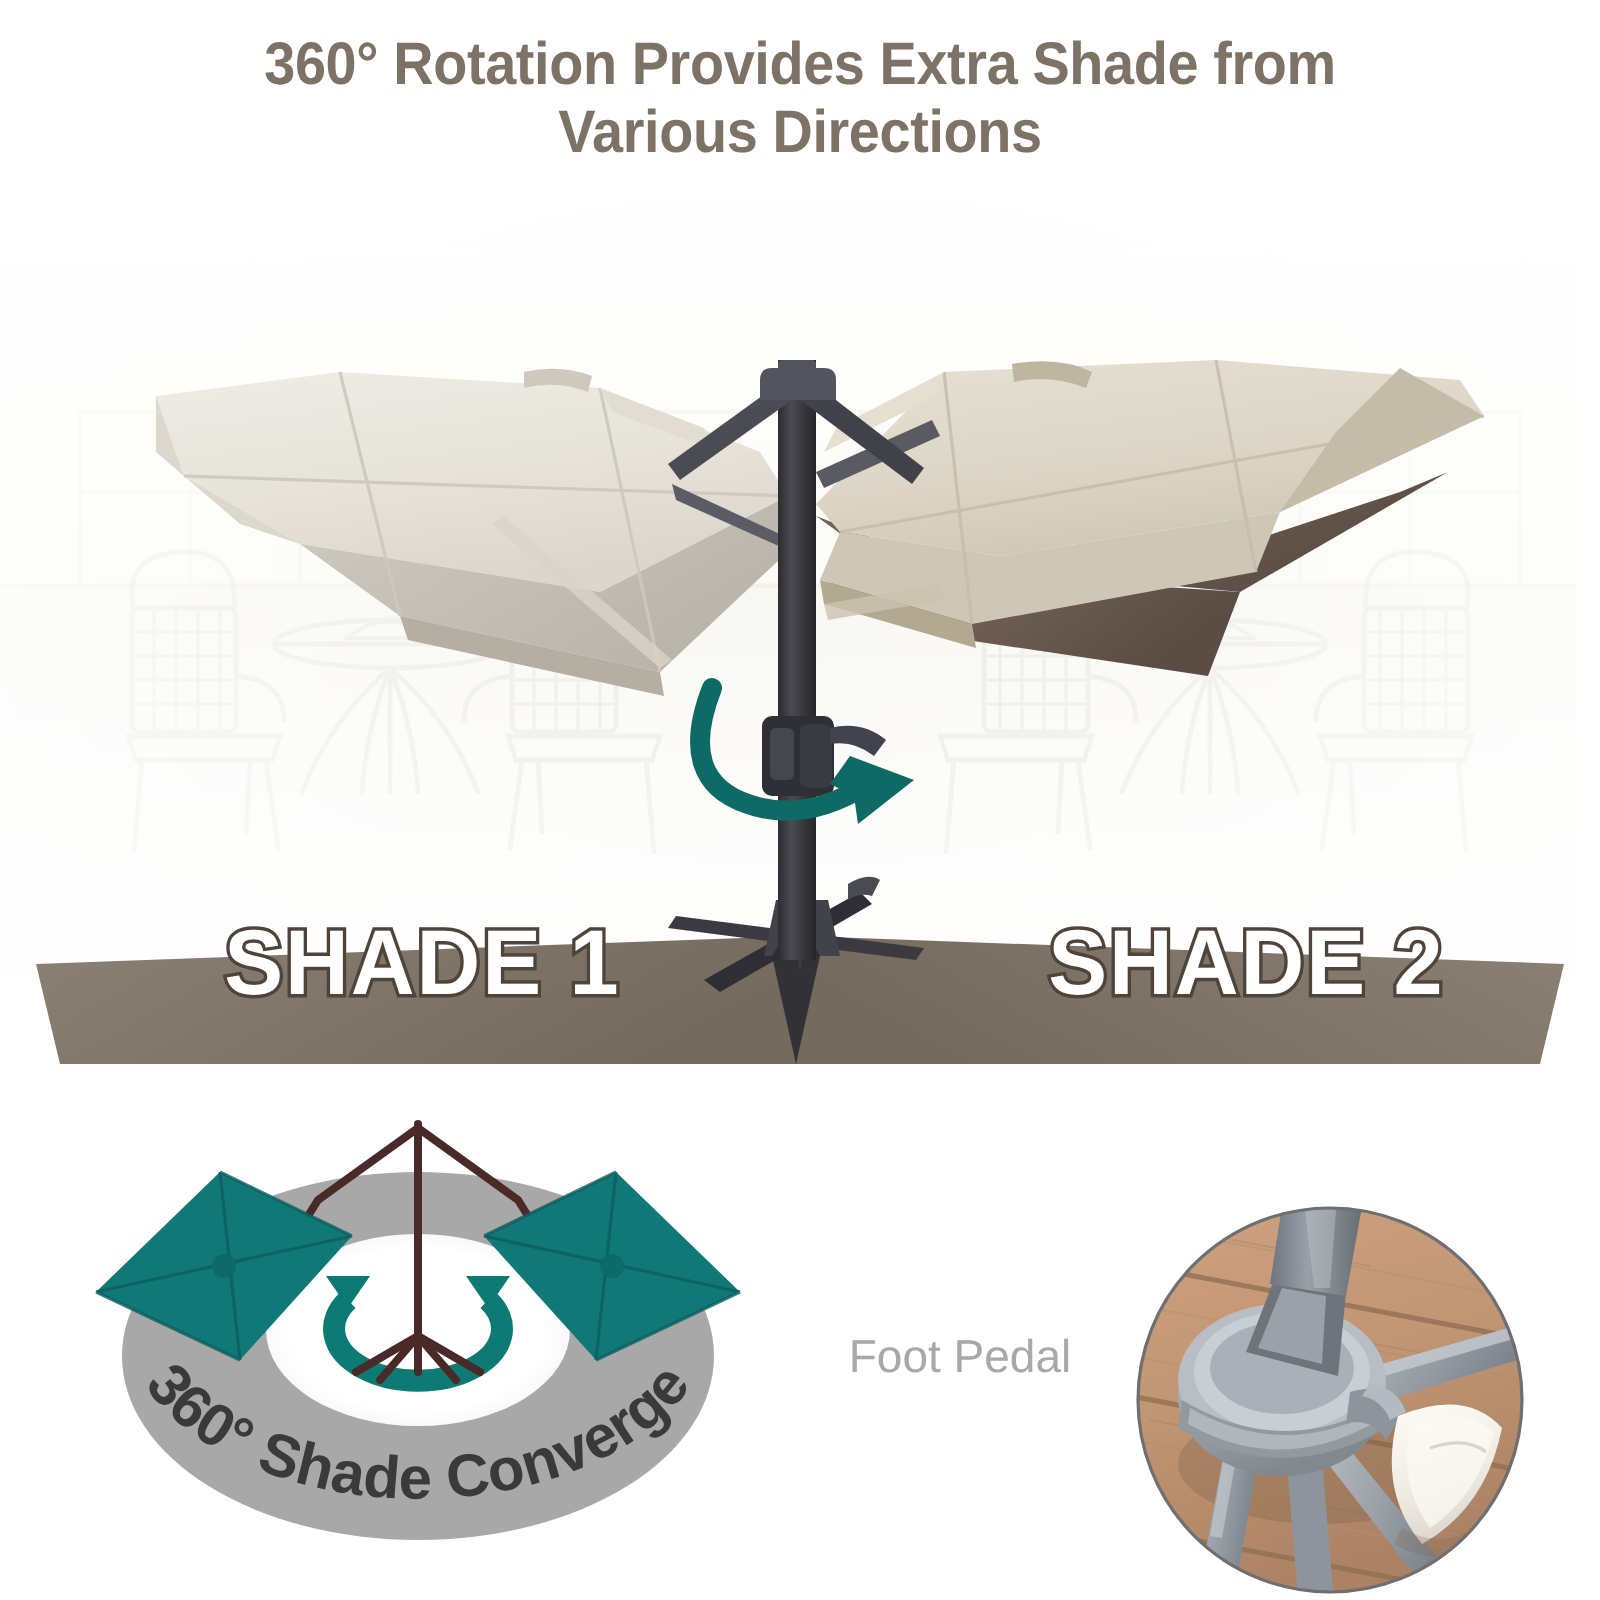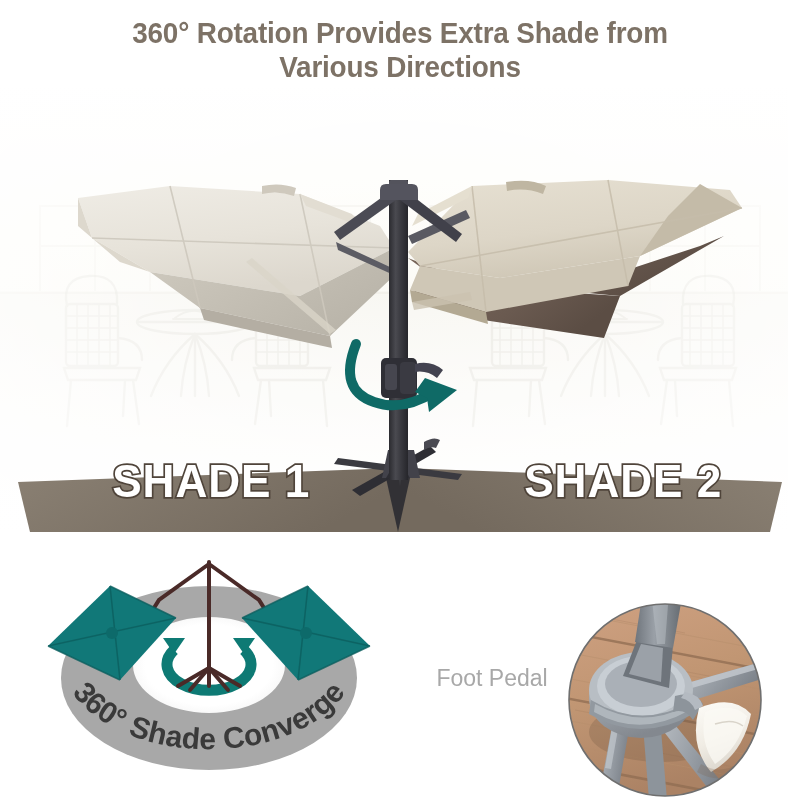--- a/index.html
+++ b/index.html
@@ -66,21 +66,21 @@
   
   #converge {
     position:absolute;
     left:18px; top:540px;
     width:378px; height:252px;
   }
 
   
   #pedal-text {
     position:absolute;
-    left:412px; top:662px;
+    left:400px; top:662px;
     width:160px;
     text-align:center;
     color:#a8a8a8;
     font-size:23px;
     line-height:32px;
     font-weight:400;
   }
   #pedal-photo {
     position:absolute;
     left:565px; top:600px;

